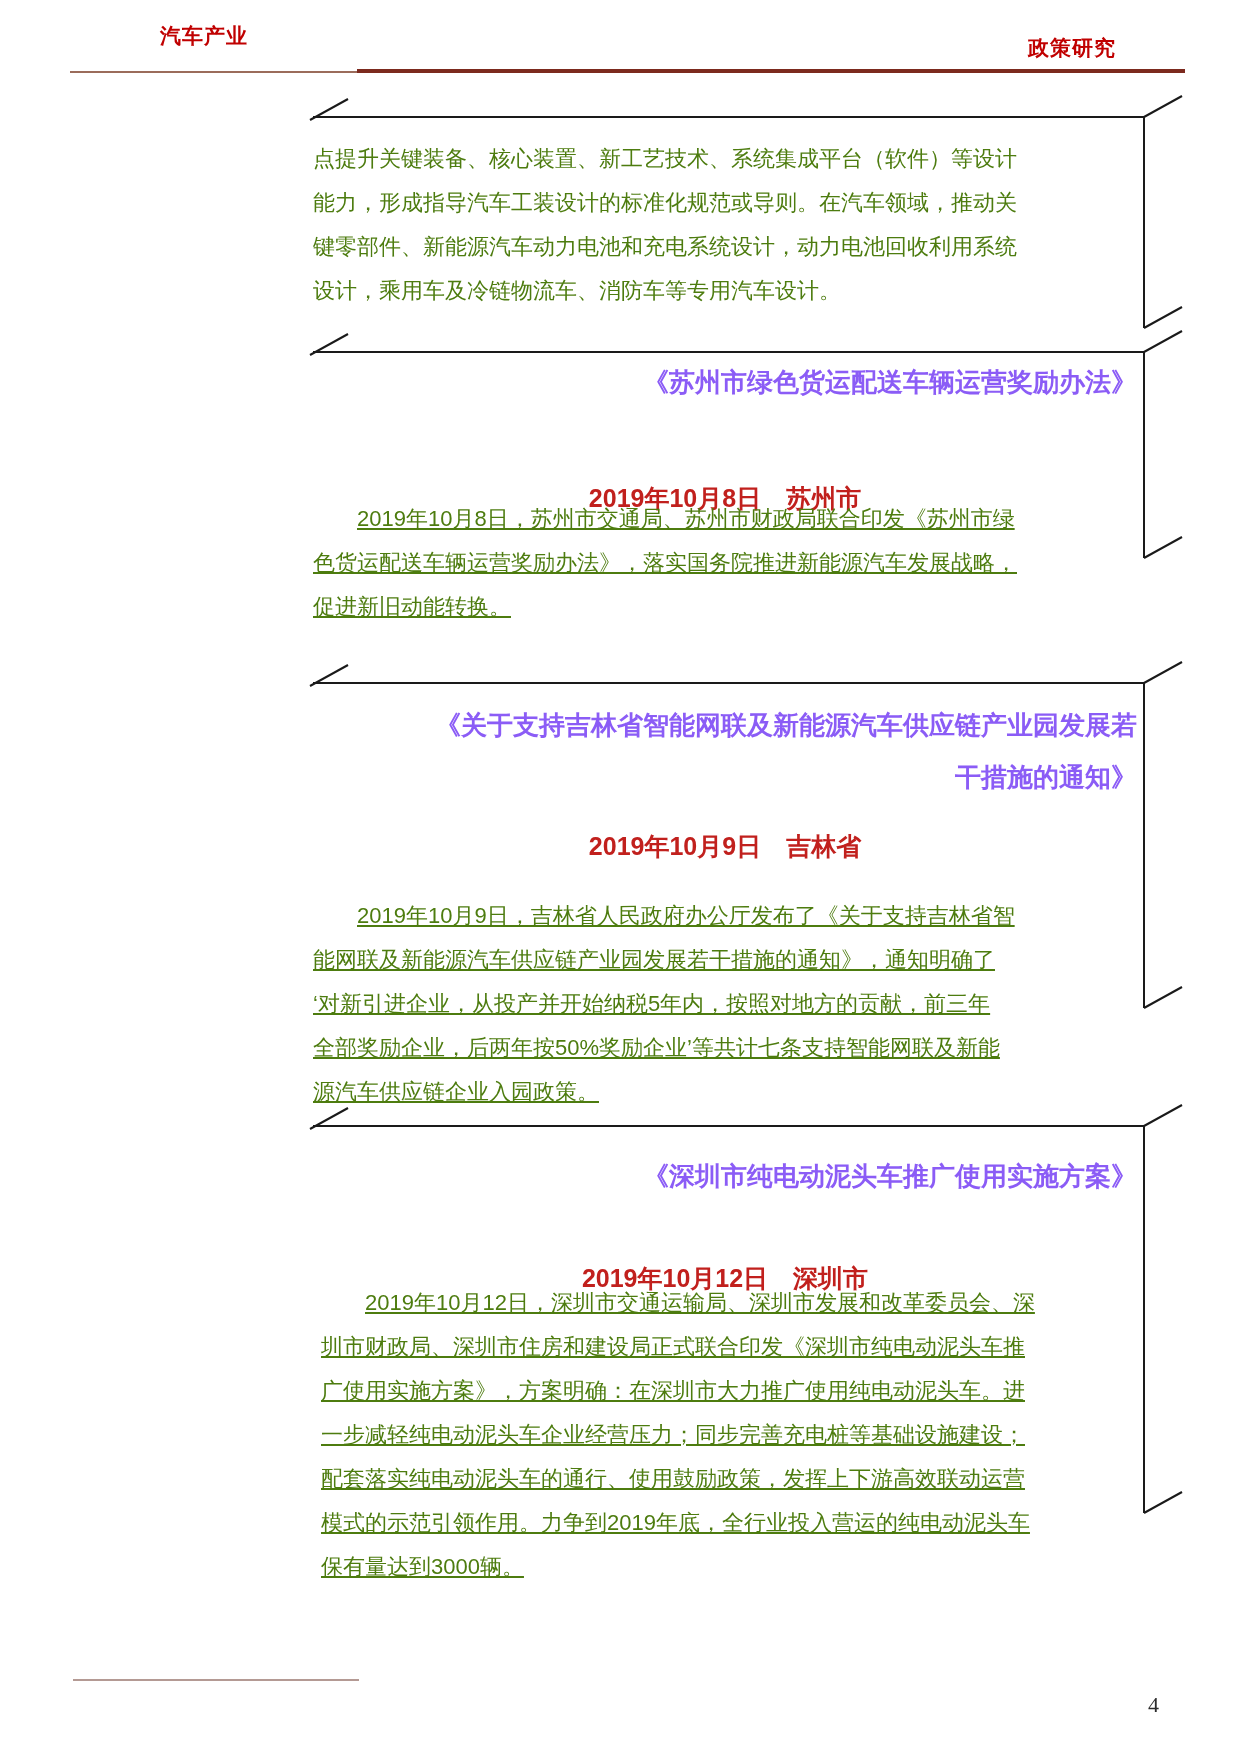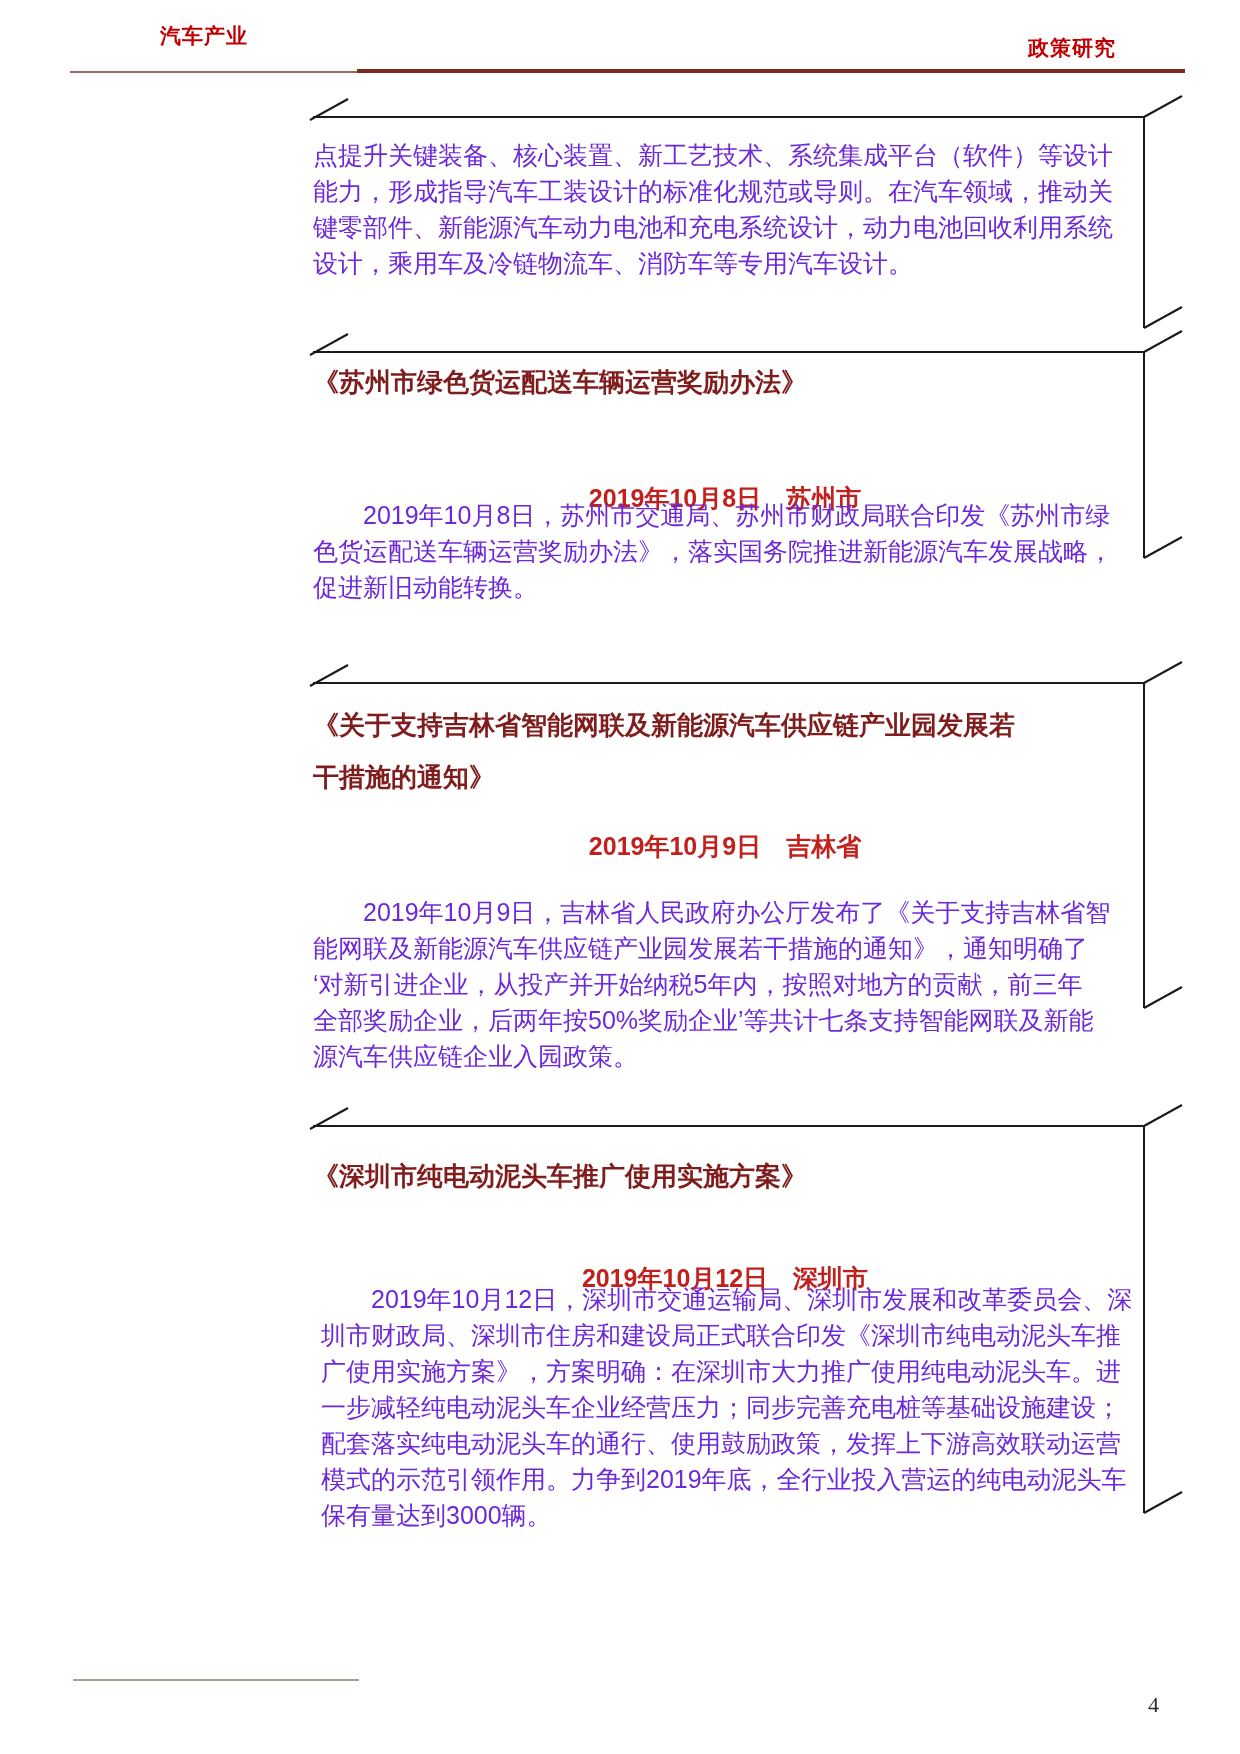--- a/index.html
+++ b/index.html
@@ -11,26 +11,26 @@
     color:#111;
     overflow:hidden;
   }
   .abs{position:absolute;}
   .hdr-label{
     font-size:21px;font-weight:bold;color:#C00000;letter-spacing:1px;
     white-space:pre;
   }
   .frames{position:absolute;left:0;top:0;pointer-events:none;}
   .body-text{
-    font-size:25px;line-height:36px;white-space:pre;color:#6d28d9;
+    font-size:22px;line-height:44px;white-space:pre;color:#4d7c0f;
   }
-  .para-indent{text-indent:2em;}
+  .para-indent{text-indent:2em;text-decoration:underline;}
   .notice-title{
-    font-size:26px;font-weight:bold;color:#7f1d1d;
-    text-align:left;white-space:pre;width:824px;line-height:52px;
+    font-size:26px;font-weight:bold;color:#8b5cf6;
+    text-align:right;white-space:pre;width:824px;line-height:52px;
   }
   .notice-date{
     font-size:25px;font-weight:bold;color:#C1201D;
     text-align:center;white-space:pre;width:824px;
   }
   .rule{position:absolute;}
   .footer-num{
     font-family:"Liberation Serif",serif;
     font-size:22px;color:#2b2b2b;
   }

